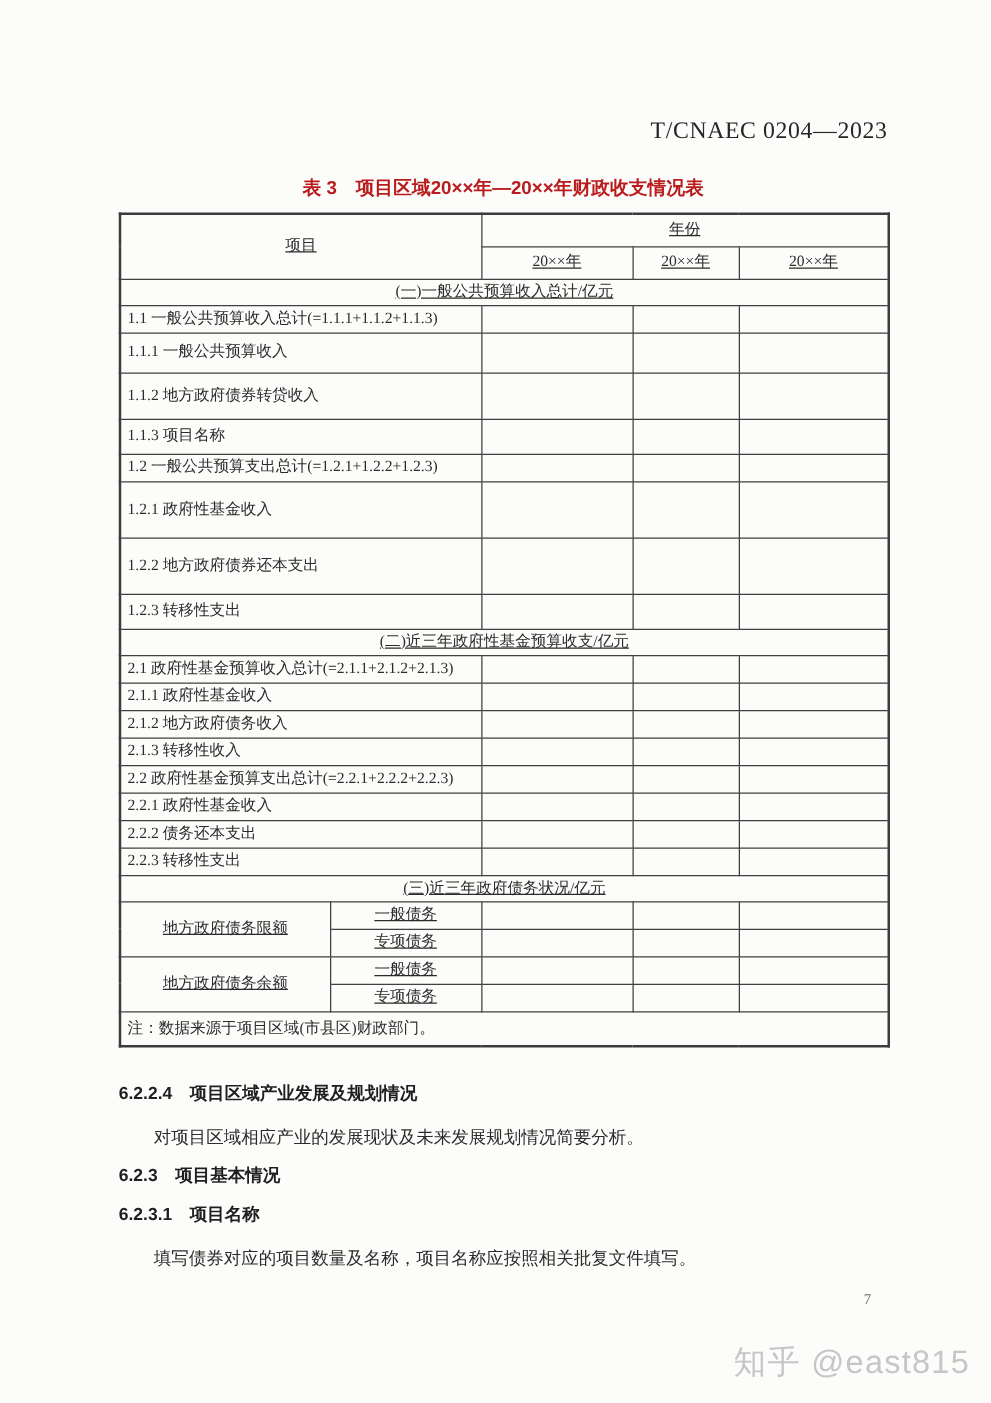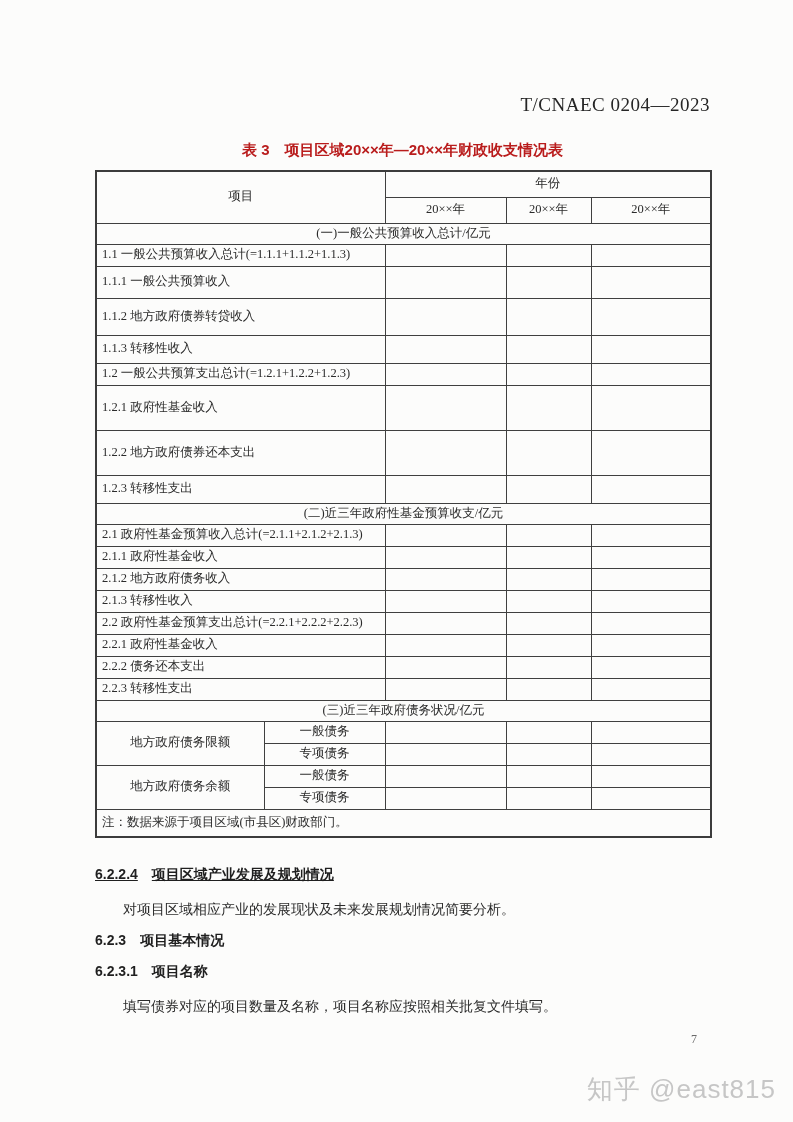--- a/index.html
+++ b/index.html
@@ -43,21 +43,21 @@
     color:#2b2b2b;
     border:2px solid #3c3c3c;
   }
   table.fiscal td{
     border:1px solid #3f3f3f;
     padding:1px 5px;
     line-height:1.25;
     overflow:hidden;
     white-space:nowrap;
   }
-  td.c{text-align:center;}
+  td.c{text-align:center;text-decoration:underline;}
   td.item{padding-left:7px;}
   td.sub{padding-left:40px;}
   td.note{padding-left:13px;}
   tr.h-hdr1{height:26px;}
   tr.h-hdr2{height:26px;padding-left:48px;}
   tr.h-sec{height:21px;}
   tr.h-n{height:22px;margin-left:48px;}
   tr.h-32{height:32px;}
   tr.h-37{height:37px;}
   tr.h-28{height:28px;}
@@ -68,21 +68,21 @@
     top:866px;left:95px;width:615px;
     font-size:14px;
   }
   .sec-heading{
     font-family:"Liberation Sans", sans-serif;
     font-weight:bold;
     font-size:14px;
     color:#1f1f1f;
     margin-top:13px;
   }
-  .sec-heading:first-child{margin-top:0;text-decoration:underline;}
+  .sec-heading:first-child{margin-top:0;}
   .sec-heading .num{margin-right:14px;}
   .body-text p{
     margin:17px 0 0 0;
     text-indent:2em;
     font-size:14px;
     color:#2b2b2b;
   }
   .page-number{
     position:absolute;
     top:1032px;right:96px;
@@ -142,21 +142,21 @@
           <td></td>
           <td></td>
       </tr>
       <tr class="h-37">
         <td class="sub" colspan="2">1.1.2 地方政府债券转贷收入</td>
         <td></td>
           <td></td>
           <td></td>
       </tr>
       <tr class="h-28">
-        <td class="sub" colspan="2">1.1.3 转移性收入</td>
+        <td class="sub" colspan="2">1.1.3 项目名称</td>
         <td></td>
           <td></td>
           <td></td>
       </tr>
       <tr class="h-n">
         <td class="item" colspan="2">1.2 一般公共预算支出总计(=1.2.1+1.2.2+1.2.3)</td>
         <td></td>
           <td></td>
           <td></td>
       </tr>

